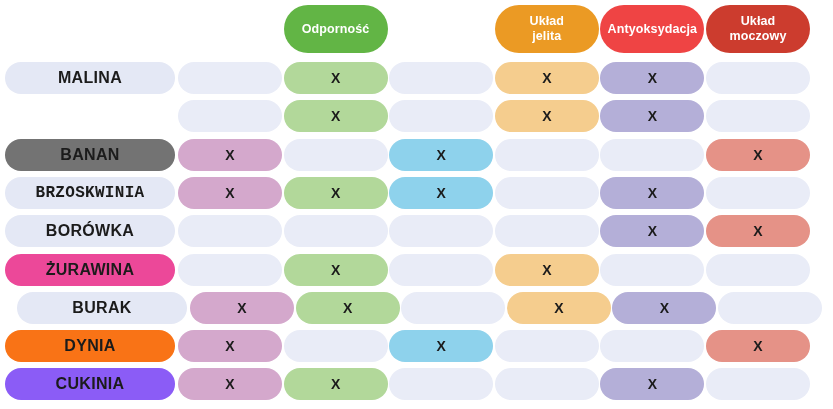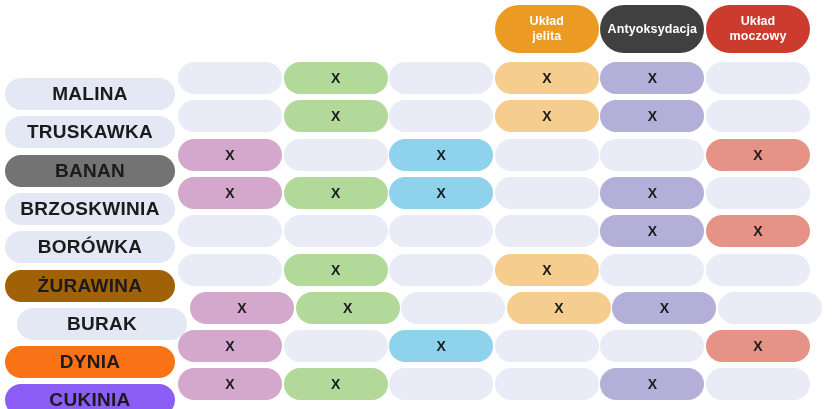--- a/index.html
+++ b/index.html
@@ -58,29 +58,29 @@
   
   .row {
     position: absolute;
     left: 0;
     width: 833px;
     height: 38px;
   }
   .row-label {
     position: absolute;
     left: 5px;
-    top: 16px;
+    top: 0;
     width: 170px;
     height: 32px;
     background: #e4e8f5;
     border-radius: 16px;
     display: flex;
     align-items: center;
     justify-content: center;
-    font-size: 19px;
+    font-size: 16px;
     font-weight: 700;
     color: #1b1b1b;
     letter-spacing: 0.3px;
     box-sizing: border-box;
   }
   .cell {
     position: absolute;
     top: 0;
     height: 32px;
     border-radius: 16px;
@@ -97,78 +97,80 @@
     color: #1b1b1b;
   }
 </style>
 </head>
 <body>
 
 <div id="matrix">
 
   <div class="header-row">
     <div class="corner-spacer"></div>
+      <div class="header-cell" style="left: 283.6px; width: 104px; background: rgb(98, 181, 69);">
+        <span>Odporność</span>
+      </div>
       <div class="header-cell" style="left: 494.8px; width: 104px; background: rgb(235, 154, 36);">
         <span><span>Układ</span><br><span>jelita</span></span>
       </div>
-      <div class="header-cell" style="left: 600.4px; width: 104px; background: #404040; text-align: right;">
+      <div class="header-cell" style="left: 600.4px; width: 104px; background: #ef4444; text-align: right;">
         <span>Antyoksydacja</span>
       </div>
       <div class="header-cell" style="left: 706px; width: 104px; background: rgb(204, 60, 46);">
         <span><span>Układ</span><br><span>moczowy</span></span>
       </div>
     </div>
 
 <div class="row" style="top: 62px;">
       <div class="row-label" style="background: rgb(228, 232, 245);">MALINA</div>
       <div class="cell" style="left: 178px; width: 104px; background: rgb(233, 236, 247);"></div>
       <div class="cell filled" style="left: 283.6px; width: 104px; background: rgb(178, 216, 154);">X</div>
       <div class="cell" style="left: 389.2px; width: 104px; background: rgb(233, 236, 247);"></div>
       <div class="cell filled" style="left: 494.8px; width: 104px; background: rgb(245, 205, 142);">X</div>
       <div class="cell filled" style="left: 600.4px; width: 104px; background: rgb(180, 175, 216);">X</div>
       <div class="cell" style="left: 706px; width: 104px; background: rgb(233, 236, 247);"></div>
     </div>
     <div class="row" style="top: 100.3px;">
-      <div class="row-label" style="background: rgb(228, 232, 245);">TRUSKAWKA</div>
       <div class="cell" style="left: 178px; width: 104px; background: rgb(233, 236, 247);"></div>
       <div class="cell filled" style="left: 283.6px; width: 104px; background: rgb(178, 216, 154);">X</div>
       <div class="cell" style="left: 389.2px; width: 104px; background: rgb(233, 236, 247);"></div>
       <div class="cell filled" style="left: 494.8px; width: 104px; background: rgb(245, 205, 142);">X</div>
       <div class="cell filled" style="left: 600.4px; width: 104px; background: rgb(180, 175, 216);">X</div>
       <div class="cell" style="left: 706px; width: 104px; background: rgb(233, 236, 247);"></div>
     </div>
     <div class="row" style="top: 138.6px;">
       <div class="row-label" style="background: #737373;">BANAN</div>
       <div class="cell filled" style="left: 178px; width: 104px; background: rgb(212, 168, 204);">X</div>
       <div class="cell" style="left: 283.6px; width: 104px; background: rgb(233, 236, 247);"></div>
       <div class="cell filled" style="left: 389.2px; width: 104px; background: rgb(142, 210, 236);">X</div>
       <div class="cell" style="left: 494.8px; width: 104px; background: rgb(233, 236, 247);"></div>
       <div class="cell" style="left: 600.4px; width: 104px; background: rgb(233, 236, 247);"></div>
       <div class="cell filled" style="left: 706px; width: 104px; background: rgb(229, 146, 135);">X</div>
     </div>
     <div class="row" style="top: 176.9px;">
-      <div class="row-label" style="background: rgb(228, 232, 245);">BRZOSKWINIA</div>
+      <div class="row-label" style="background: rgb(228, 232, 245); font-family: Liberation Mono, monospace;">BRZOSKWINIA</div>
       <div class="cell filled" style="left: 178px; width: 104px; background: rgb(212, 168, 204);">X</div>
       <div class="cell filled" style="left: 283.6px; width: 104px; background: rgb(178, 216, 154);">X</div>
       <div class="cell filled" style="left: 389.2px; width: 104px; background: rgb(142, 210, 236);">X</div>
       <div class="cell" style="left: 494.8px; width: 104px; background: rgb(233, 236, 247);"></div>
       <div class="cell filled" style="left: 600.4px; width: 104px; background: rgb(180, 175, 216);">X</div>
       <div class="cell" style="left: 706px; width: 104px; background: rgb(233, 236, 247);"></div>
     </div>
     <div class="row" style="top: 215.2px; text-decoration: underline;">
       <div class="row-label" style="background: rgb(228, 232, 245);">BORÓWKA</div>
       <div class="cell" style="left: 178px; width: 104px; background: rgb(233, 236, 247);"></div>
       <div class="cell" style="left: 283.6px; width: 104px; background: rgb(233, 236, 247);"></div>
       <div class="cell" style="left: 389.2px; width: 104px; background: rgb(233, 236, 247);"></div>
       <div class="cell" style="left: 494.8px; width: 104px; background: rgb(233, 236, 247);"></div>
       <div class="cell filled" style="left: 600.4px; width: 104px; background: rgb(180, 175, 216);">X</div>
       <div class="cell filled" style="left: 706px; width: 104px; background: rgb(229, 146, 135);">X</div>
     </div>
     <div class="row" style="top: 253.5px;">
-      <div class="row-label" style="background: #a16207;">ŻURAWINA</div>
+      <div class="row-label" style="background: #ec4899;">ŻURAWINA</div>
       <div class="cell" style="left: 178px; width: 104px; background: rgb(233, 236, 247);"></div>
       <div class="cell filled" style="left: 283.6px; width: 104px; background: rgb(178, 216, 154);">X</div>
       <div class="cell" style="left: 389.2px; width: 104px; background: rgb(233, 236, 247);"></div>
       <div class="cell filled" style="left: 494.8px; width: 104px; background: rgb(245, 205, 142);">X</div>
       <div class="cell" style="left: 600.4px; width: 104px; background: rgb(233, 236, 247);"></div>
       <div class="cell" style="left: 706px; width: 104px; background: rgb(233, 236, 247);"></div>
     </div>
     <div class="row" style="top: 291.8px; margin-left: 12px;">
       <div class="row-label" style="background: rgb(228, 232, 245);">BURAK</div>
       <div class="cell filled" style="left: 178px; width: 104px; background: rgb(212, 168, 204);">X</div>

